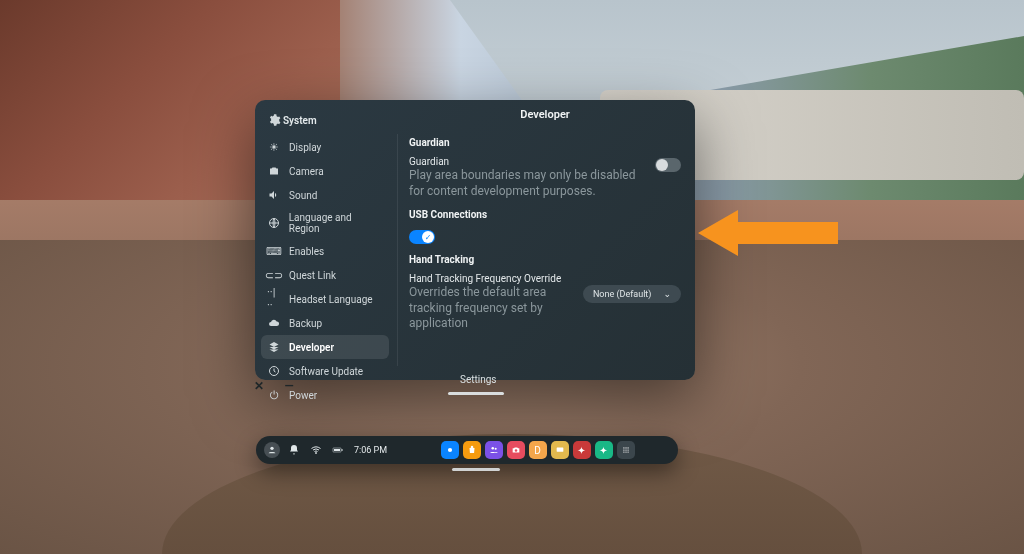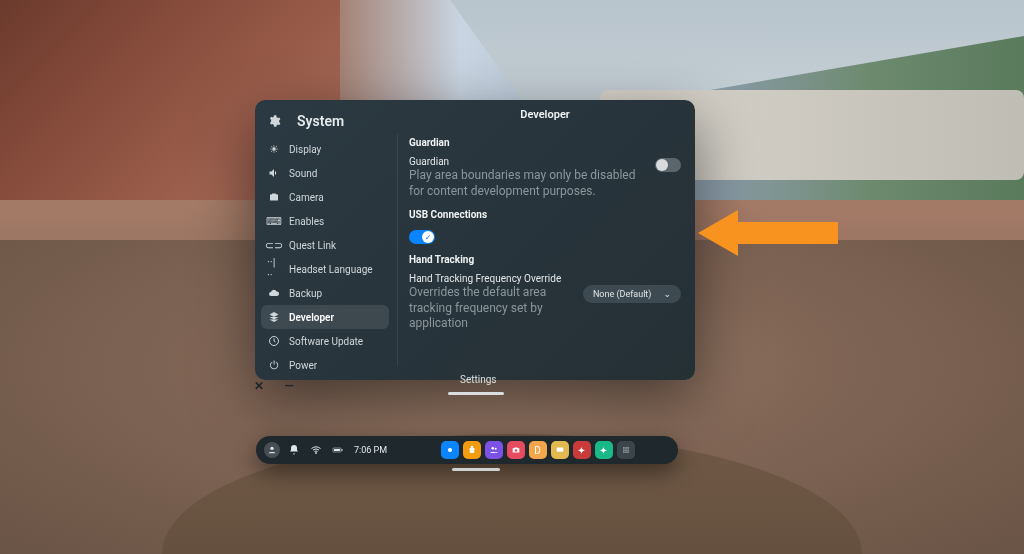--- a/index.html
+++ b/index.html
@@ -8,21 +8,21 @@
     .scene-top { position:absolute; top:0; left:0; right:0; height:200px; background:linear-gradient(90deg,#7d4a3a 0%,#8b5543 15%,#9a6b56 30%,#c9d5e2 45%,#b5c4d3 55%,#8a9ba8 70%,#6d8a6f 85%,#5a7a5c 100%); }
     .scene-rocks { position:absolute; top:0; left:0; width:340px; height:200px; background:linear-gradient(135deg,#6b3a2c 0%,#8a4e3e 40%,#9c5f4d 70%,#a8705b 100%); }
     .scene-roof { position:absolute; top:0; left:450px; right:0; height:120px; background:linear-gradient(180deg,#b8c4cc 0%,#c6d0d6 100%); clip-path:polygon(0 0,100% 0,100% 30%,15% 100%); }
     .scene-terrace { position:absolute; top:90px; left:600px; right:0; height:90px; background:linear-gradient(90deg,#d8d4cc 0%,#c0bdb4 100%); border-radius:8px; }
     .scene-ground { position:absolute; top:240px; left:0; right:0; bottom:0; background:radial-gradient(ellipse at 50% 40%,#9b7d6a 0%,#816656 40%,#6a5445 100%); }
     .scene-floor { position:absolute; bottom:0; left:50%; transform:translateX(-50%); width:700px; height:120px; border-radius:50% 50% 0 0/120px 120px 0 0; background:linear-gradient(180deg,#715a47 0%,#654f3e 100%); }
     
     
     .panel { position:absolute; top:100px; left:255px; width:440px; height:280px; background:linear-gradient(135deg,#2b3942 0%,#253035 100%); border-radius:10px; box-shadow:0 20px 60px rgba(0,0,0,0.5); display:flex; color:#e5ebed; font-size:10px; }
     .sidebar { width:140px; padding:8px 0; display:flex; flex-direction:column; }
-    .sb-header { display:flex; align-items:center; gap:16px; padding:5px 12px 8px; font-weight:600; font-size:14px;text-align:center; }
+    .sb-header { display:flex; align-items:center; gap:2px; padding:5px 12px 8px; font-weight:600; font-size:10px;text-align:center; }
     .sb-item { display:flex; align-items:center; gap:8px; padding:5px 12px; cursor:pointer; font-size:10px; color:#d0d7da; }
     .sb-item.active { background:rgba(255,255,255,0.10); border-radius:6px; margin:0 6px; padding:5px 6px; font-weight:600; color:#fff; }
     .ic { width:14px; height:14px; display:inline-flex; align-items:center; justify-content:center; font-size:11px; color:#cfd6d9; }
     .content { flex:1; padding:0 14px 10px; overflow:hidden; position:relative; }
     .content-header { text-align:center; font-weight:600; font-size:11px; padding:8px 0 10px; color:#f1f4f5; }
     .divider-v { position:absolute; left:142px; top:34px; bottom:14px; width:1px; background:rgba(255,255,255,0.08); }
     .sect-title { font-weight:700; font-size:10px; margin:6px 0 4px; color:#f0f3f4; }
     .row { display:flex; align-items:flex-start; justify-content:space-between; padding:4px 0; gap:12px; }
     .row-main { flex:1; }
     .row-label { font-size:10px; color:#e3e8ea; }
@@ -79,32 +79,41 @@
       <span>System</span>
     </div>
 
     <div class="sb-item">
       <span class="ic">☀</span>
       <span>Display</span>
     </div>
     <div class="sb-item">
       <span class="ic">
         <svg viewBox="0 0 24 24" width="12" height="12" fill="currentColor">
+            <path d="M4 7h3l2-2h6l2 2h3v12H4z M12 10a4 4 0 110 8 4 4 0 010-8z"></path>
+          </svg>
+      </span>
+      <span>Camera</span>
+    </div>
+    <div class="sb-item">
+      <span class="ic">
+        <svg viewBox="0 0 24 24" width="12" height="12" fill="currentColor">
             <path d="M3 9v6h4l5 5V4L7 9H3zm13.5 3a4.5 4.5 0 00-2.5-4v8a4.5 4.5 0 002.5-4z"></path>
           </svg>
       </span>
       <span>Sound</span>
     </div>
     <div class="sb-item">
       <span class="ic">
-        <svg viewBox="0 0 24 24" width="12" height="12" fill="currentColor">
-            <path d="M4 7h3l2-2h6l2 2h3v12H4z M12 10a4 4 0 110 8 4 4 0 010-8z"></path>
-          </svg>
-      </span>
-      <span>Camera</span>
+        <svg viewBox="0 0 24 24" width="12" height="12" fill="none" stroke="currentColor" stroke-width="2">
+            <circle cx="12" cy="12" r="9"></circle>
+            <path d="M3 12h18M12 3c2.5 3 2.5 15 0 18M12 3c-2.5 3-2.5 15 0 18"></path>
+          </svg>
+      </span>
+      <span>Language and Region</span>
     </div>
     <div class="sb-item">
       <span class="ic">⌨</span>
       <span>Enables</span>
     </div>
     <div class="sb-item">
       <span class="ic">⊂⊃</span>
       <span>Quest Link</span>
     </div>
     <div class="sb-item">

